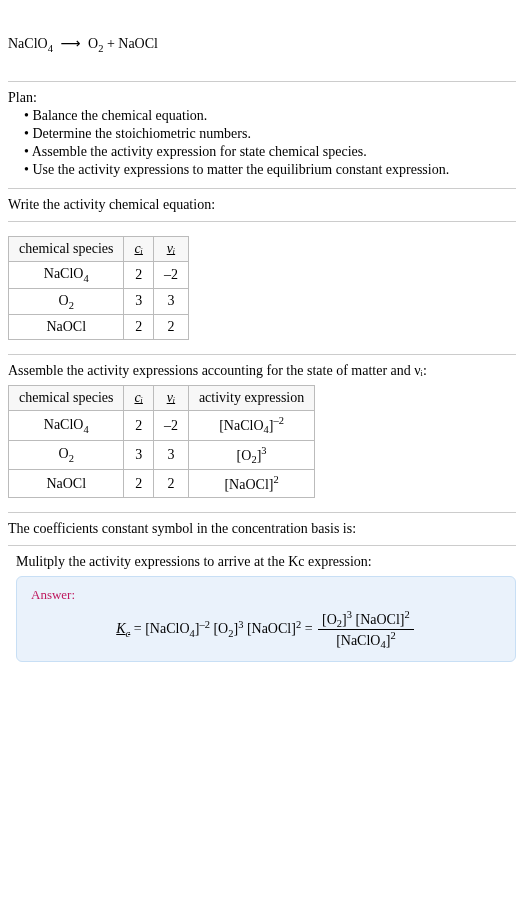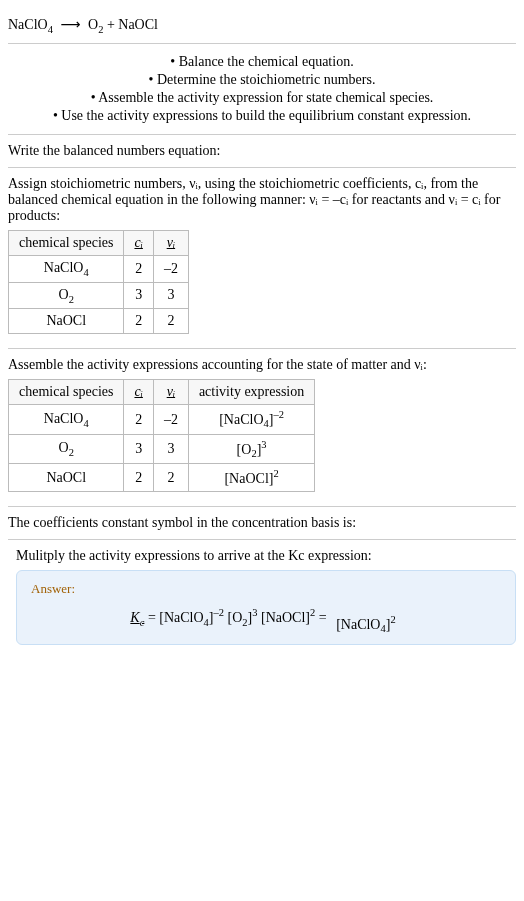--- a/index.html
+++ b/index.html
@@ -14,21 +14,21 @@
   }
   .section {
     border-bottom: 1px solid #ccc;
     padding: 8px 0;
   }
   .section:last-child {
     border-bottom: none;
   }
   .equation {
     font-family: Georgia, serif;
-    margin: 0 0;
+    margin: 19px 0;
   }
   sub {
     font-size: 0.75em;
     vertical-align: sub;
   }
   sup {
     font-size: 0.75em;
     vertical-align: super;
   }
   .arrow {
@@ -50,78 +50,76 @@
   }
   .answer-box {
     background: #eaf2fb;
     border: 1px solid #c8dff5;
     border-radius: 6px;
     padding: 10px 14px;
     margin-top: 6px;
   }
   .answer-label {
     font-size: 13px;
-    color: #a16207;
+    color: #be185d;
     margin-bottom: 6px;
   }
   .frac {
     display: inline-block;
     vertical-align: middle;
     text-align: center;
     margin: 0 2px;
   }
   .frac .num {
     display: block;
     border-bottom: 1px solid #000;
     padding: 0 4px;
   }
   .frac .den {
     display: block;
     padding: 0 4px;
-    margin-top: 11px;
   }
   .kc-line {
     text-align: center;
     margin-top: 4px;
   }
   .italic {
     font-style: italic;
     text-decoration: underline;
   }
   .plan-list {
     margin: 2px 16px;
-    text-align: center;
   }
 </style>
 </head>
 <body>
 
 <div class="section">
   <div class="equation">
     <span><span>NaClO</span><sub>4</sub></span>
     <span class="arrow">⟶</span>
     <span><span>O</span><sub>2</sub></span>
     <span> + </span>
     <span>NaOCl</span>
   </div>
 </div>
 
 <div class="section">
+  <div>Plan:</div>
   <div class="plan-list">• Balance the chemical equation.</div>
   <div class="plan-list">• Determine the stoichiometric numbers.</div>
   <div class="plan-list">• Assemble the activity expression for state chemical species.</div>
-  <div class="plan-list">• Use the activity expressions to build the equilibrium constant expression.</div>
+  <div class="plan-list">• Use the activity expressions to matter the equilibrium constant expression.</div>
 </div>
 
 <div class="section">
-  <div>Write the balanced numbers equation:</div>
+  <div>Write the activity chemical equation:</div>
 </div>
 
 <div class="section">
-  <div>Assign stoichiometric numbers, νᵢ, using the stoichiometric coefficients, cᵢ, from the balanced chemical equation in the following manner: νᵢ = –cᵢ for reactants and νᵢ = cᵢ for products:</div>
   <table>
     <tbody>
         <tr>
       <th>chemical species</th>
       <th><span class="italic">cᵢ</span></th>
       <th><span class="italic">νᵢ</span></th>
     </tr>
     <tr>
       <td><span>NaClO</span><sub>4</sub></td>
       <td>2</td>
@@ -178,17 +176,18 @@
 </div>
 
 <div class="section" style="border-bottom:none;padding-left:8px;">
   <div>Mulitply the activity expressions to arrive at the Kc expression:</div>
   <div class="answer-box">
     <div class="answer-label">Answer:</div>
     <div class="kc-line">
       <span class="italic"><span>K</span><sub>c</sub></span><span> = </span><span>[NaClO</span><sub>4</sub><span>]</span><sup>–2</sup>
       <span>[O</span><sub>2</sub><span>]</span><sup>3</sup>
       <span>[NaOCl]</span><sup>2</sup><span> = </span><span class="frac">
+        <span class="num"><span>[O</span><sub>2</sub><span>]</span><sup>3</sup> <span>[NaOCl]</span><sup>2</sup></span>
         <span class="den"><span>[NaClO</span><sub>4</sub><span>]</span><sup>2</sup></span>
       </span>
     </div>
   </div>
 </div>
 
 </body></html>

